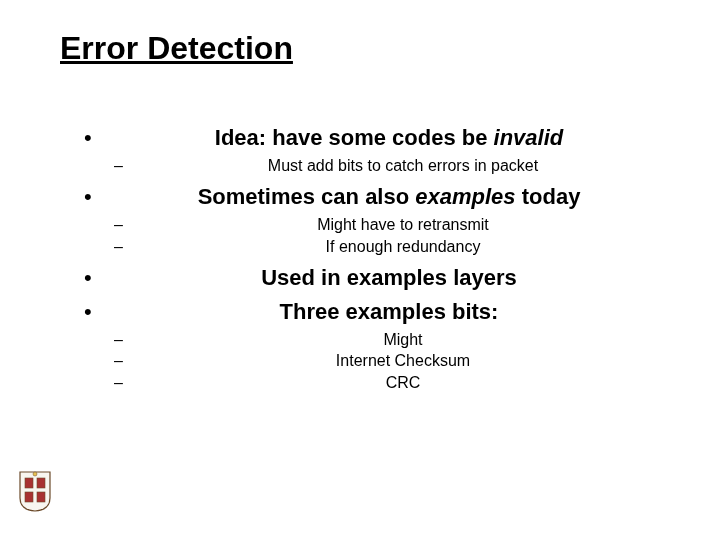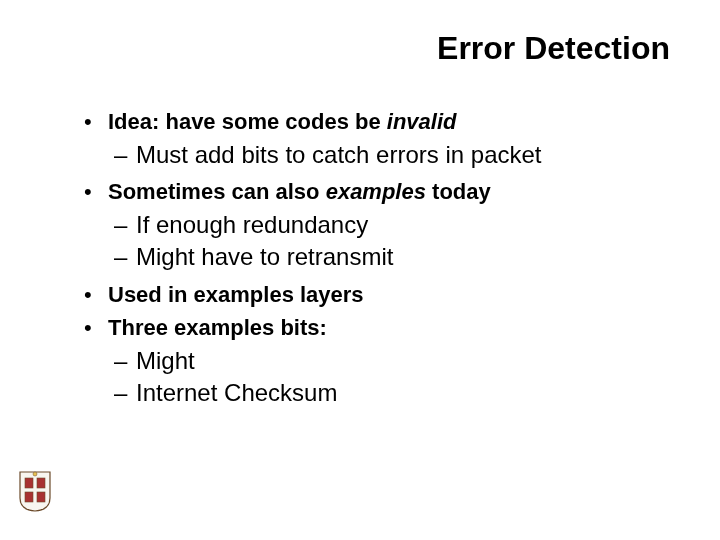--- a/index.html
+++ b/index.html
@@ -13,30 +13,32 @@
     overflow: hidden;
   }
   .slide {
     width: 100%;
     height: 100%;
     padding: 20px 50px 20px 60px;
   }
   .title {
     font-size: 32px;
     font-weight: bold;
-    text-align: right;
+    text-align: left;
     margin-top: 10px;
-    margin-bottom: 40px;
+    margin-bottom: 56px;
+    text-decoration: underline;
   }
   .content {
     font-size: 22px;
     padding-left: 20px;
   }
   ul.lvl1 {
     list-style: none;
+    text-align: center;
   }
   ul.lvl1 > li {
     position: relative;
     padding-left: 28px;
     margin-bottom: 4px;
     line-height: 1.35;
   }
   ul.lvl1 > li::before {
     content: "•";
     position: absolute;
@@ -51,21 +53,21 @@
     font-style: italic;
   }
   ul.lvl2 {
     list-style: none;
     margin-top: 2px;
     margin-bottom: 6px;
   }
   ul.lvl2 > li {
     position: relative;
     padding-left: 28px;
-    font-size: 24px;
+    font-size: 16px;
     font-weight: normal;
     line-height: 1.35;
   }
   ul.lvl2 > li::before {
     content: "–";
     position: absolute;
     left: 6px;
     top: 0;
   }
   .logo {
@@ -92,38 +94,39 @@
         <ul class="lvl2">
           <li>Must add bits to catch errors in packet</li>
         </ul>
       </li>
 
       <li>
         <span class="main">
           <span>Sometimes can also </span><span class="italic">examples</span><span> today</span>
         </span>
         <ul class="lvl2">
+          <li>Might have to retransmit</li>
           <li>If enough redundancy</li>
-          <li>Might have to retransmit</li>
         </ul>
       </li>
 
       <li>
         <span class="main">
           <span>Used in examples layers</span>
         </span>
       </li>
 
       <li>
         <span class="main">
           <span>Three examples bits:</span>
         </span>
         <ul class="lvl2">
           <li>Might</li>
           <li>Internet Checksum</li>
+          <li>CRC</li>
         </ul>
       </li>
 
     </ul>
   </div>
 
   <div class="logo">
     <svg viewBox="0 0 34 44" width="34" height="44">
       <path d="M2 4 H32 V30 Q32 42 17 43 Q2 42 2 30 Z" fill="#f8f6f0" stroke="#6b4a2a" stroke-width="1.2"></path>
       <rect x="7" y="10" width="8" height="10" fill="#a83232" stroke="#6b4a2a" stroke-width="0.6"></rect>

